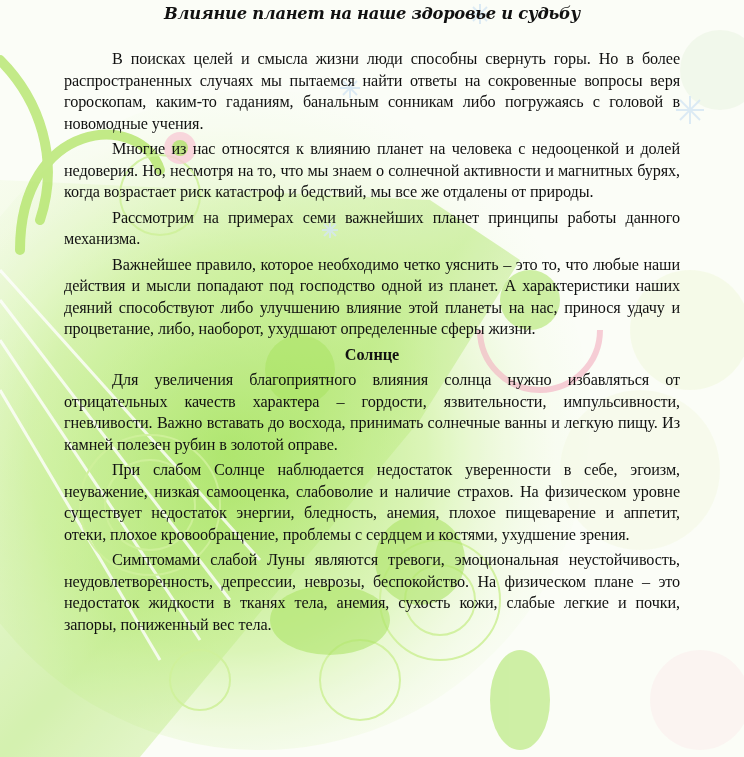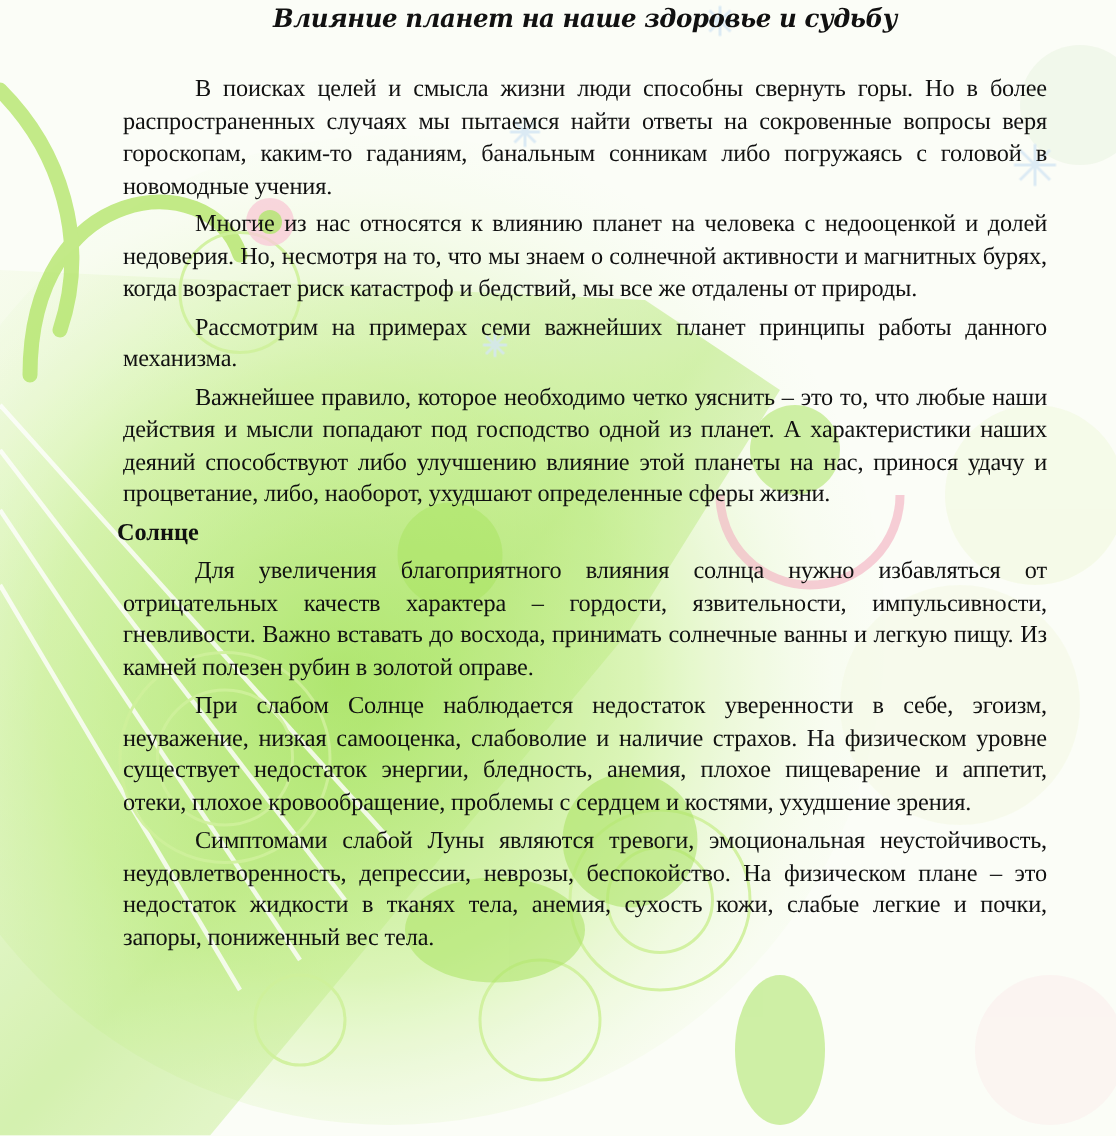--- a/index.html
+++ b/index.html
@@ -4,35 +4,35 @@
 <style>
   html, body { margin: 0; padding: 0; }
   body {
     width: 744px; height: 757px; overflow: hidden; position: relative;
     background: #fbfdf6;
     font-family: "Liberation Serif", "DejaVu Serif", serif;
     color: #111;
   }
   .bg { position: absolute; inset: 0; z-index: 0; pointer-events: none; }
   .page {
-    position: absolute; left: 78px; top: 0; width: 624px; z-index: 1;
+    position: absolute; left: 60px; top: 0; width: 624px; z-index: 1;
   }
   .title {
     text-align: center; margin: 0; padding-top: 1px;
     font-family: "DejaVu Serif", serif; font-style: italic; font-weight: bold;
     font-size: 17px; line-height: 24px; letter-spacing: -0.3px;
     transform: scaleX(0.96);
   }
   .spacer { height: 20px; }
   p.para {
     margin: 4px; text-indent: 48px; text-align: justify;
     font-size: 16.2px; line-height: 21.5px; letter-spacing: -0.1px;
   }
   h2.sec {
-    margin: 0; font-size: 16.2px; line-height: 21.5px; font-weight: bold;
+    margin: 0; text-align: center; font-size: 16.2px; line-height: 21.5px; font-weight: bold;
   }
 </style>
 </head>
 <body>
 
 <svg class="bg" width="744" height="757" viewBox="0 0 744 757" xmlns="http://www.w3.org/2000/svg">
   <defs>
     <radialGradient id="gCenter" cx="0.45" cy="0.55" r="0.6">
       <stop offset="0" stop-color="#8fdc3a" stop-opacity="0.85"></stop>
       <stop offset="0.5" stop-color="#b8ec72" stop-opacity="0.55"></stop>

